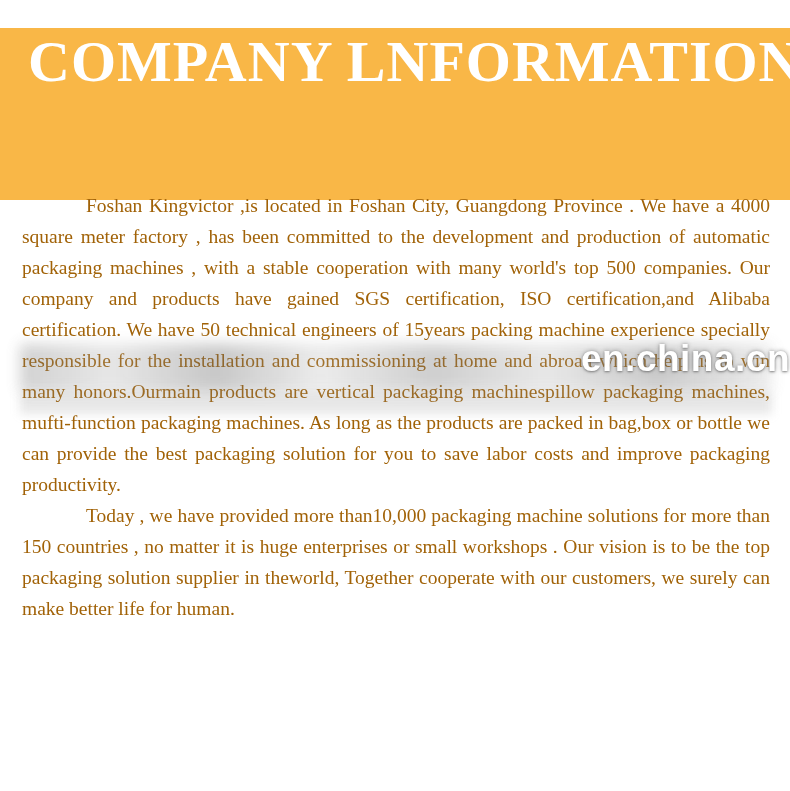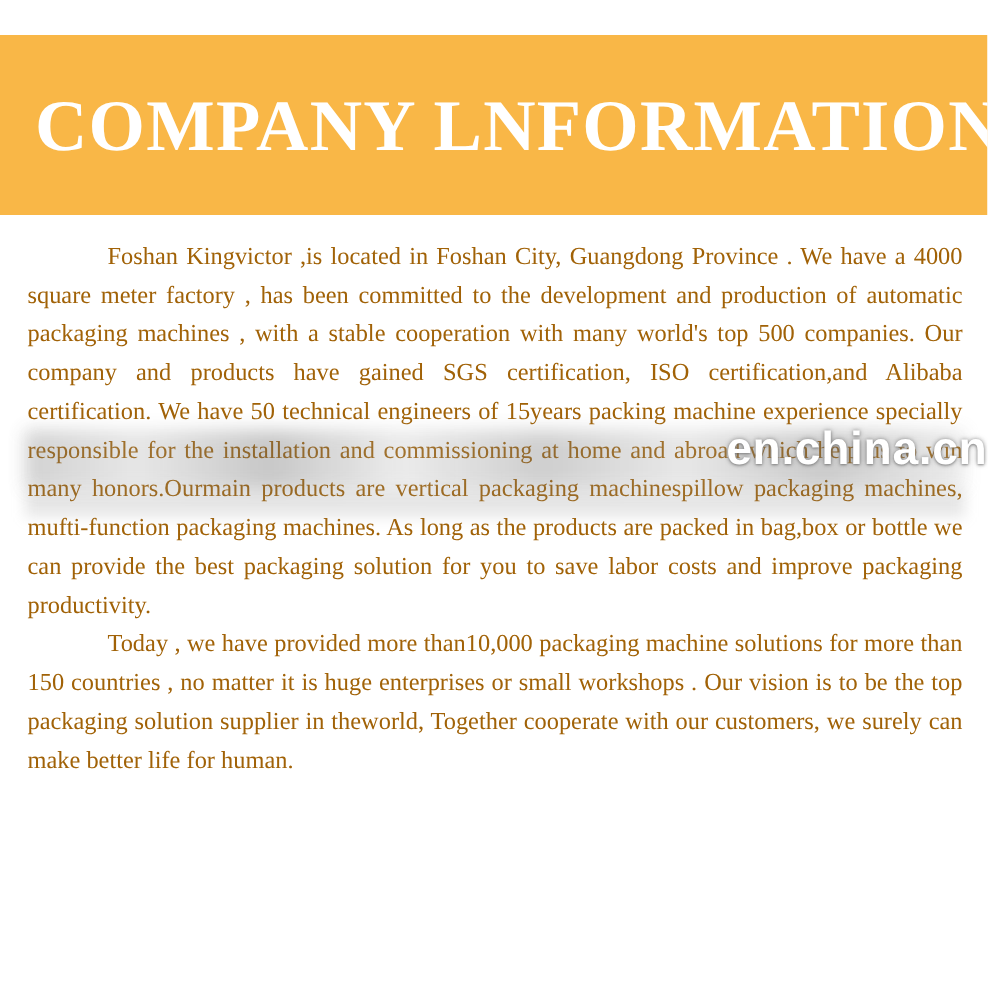--- a/index.html
+++ b/index.html
@@ -18,24 +18,23 @@
     width: 790px;
     height: 791px;
     background: #ffffff;
     box-sizing: border-box;
   }
   .header-band {
     position: absolute;
     left: 0;
     top: 28px;
     width: 790px;
-    height: 144px;
+    height: 172px;
     background: #f9b747;
     display: flex;
-    align-items: center;
   }
   .header-title {
     margin-left: 28px;
     color: #ffffff;
     font-family: "Liberation Serif", serif;
     font-weight: bold;
     font-size: 58px;
     letter-spacing: 1px;
     white-space: nowrap;
   }

